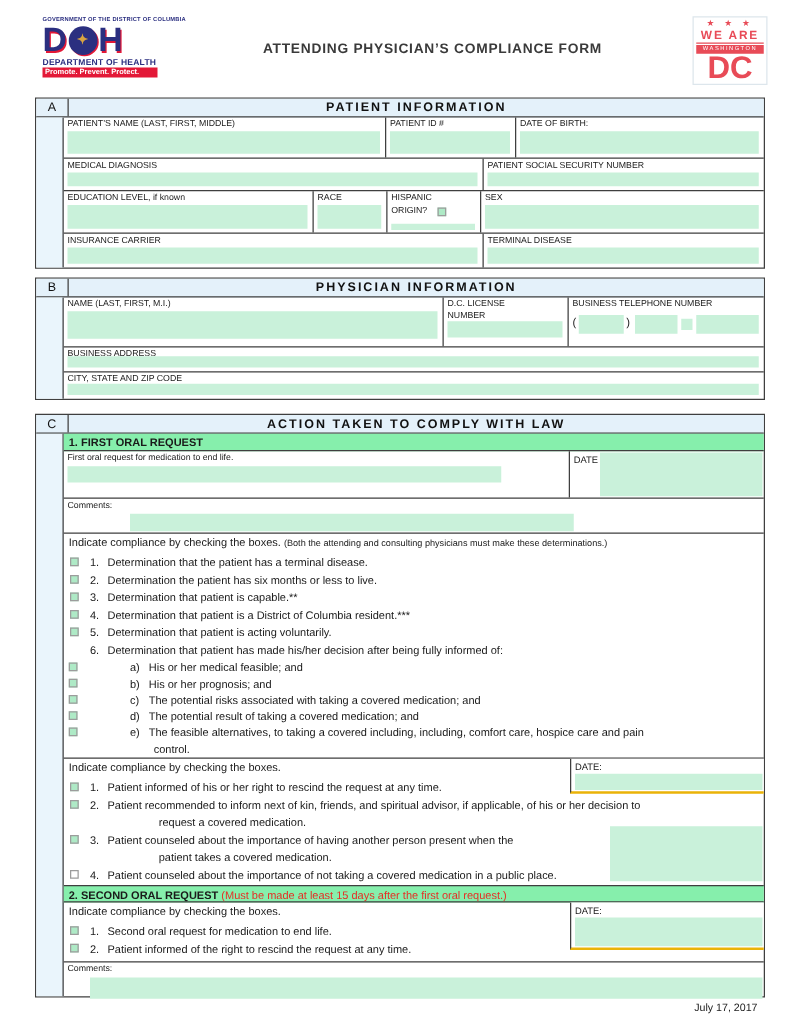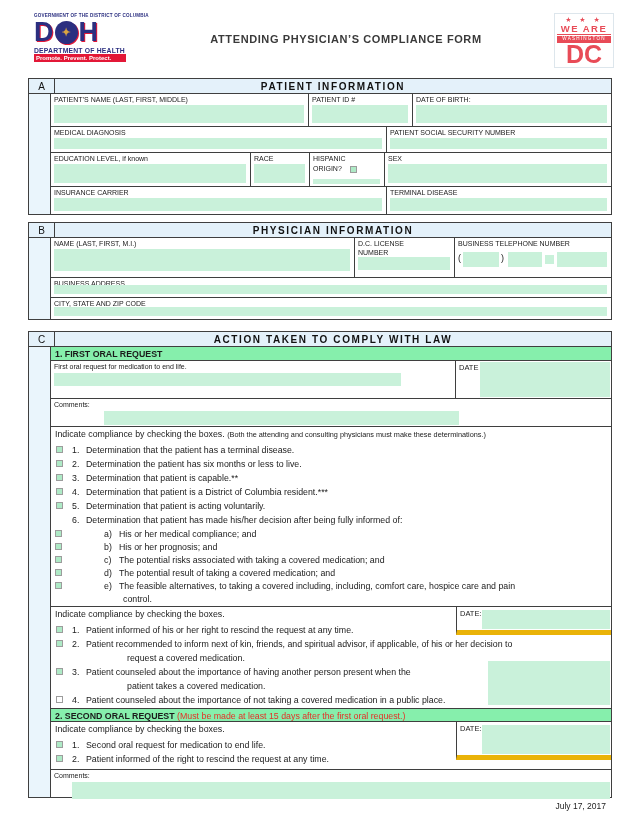--- a/index.html
+++ b/index.html
@@ -92,22 +92,22 @@
   .ci-num { margin-left:9px; width:14px; flex:none; }
   .ci-text { flex:1; min-width:0; }
   .sub-item { margin:3px 0; }
   .sub-item .cb { margin-left:4px; }
   .sub-item .ci-letter { margin-left:42px; width:15px; flex:none; }
   .cont-line { font-size:8.8px; margin:1px 0 2px 72px; line-height:10px; }
   .cont-line2 { font-size:8.8px; margin:1px 0 2px 34px; line-height:10px;padding-left:42px; }
 
   .block2 { border-top:1px solid #3f3f3f; position:relative; padding-bottom:1px; }
   .date-cell2 { position:absolute; top:0; right:0; width:155px; height:28px;
-                border-left:1px solid #3f3f3f; border-bottom:5px solid #eab308;
-                font-size:7.5px; padding:2px 1px 0 3px; background:#fff; display:flex; flex-direction:row; }
+                border-left:1px solid #3f3f3f; border-bottom:2px solid #eab308;
+                font-size:7.5px; padding:2px 1px 0 3px; background:#fff; display:flex; flex-direction:column; }
   .date-cell2 .dgreen2 { background:#c9f1da; flex:1; margin:1px 0 1px 0; }
   .date-cell3 { height:38px; }
   .float-green { position:absolute; right:1px; bottom:3px; width:122px; height:44px; background:#c9f1da; }
 
   .comments2-row { border-top:1px solid #3f3f3f; height:28px; padding:1px 0 2px 3px; }
   .comments2-green { background:#c9f1da; height:17px; margin:1px 1px 0 18px; }
 
   .footer-date { text-align:right; margin:3px 34px 0 0; font-size:8.5px; color:#222; }
 </style>
 </head>
@@ -312,21 +312,21 @@
           </div>
           <div class="check-item">
             <div class="cb hidden"></div>
             <div class="ci-num">6.</div>
             <div class="ci-text">Determination that patient has made his/her decision after being fully informed of:</div>
           </div>
 
           <div class="check-item sub-item">
             <div class="cb"></div>
             <div class="ci-letter">a)</div>
-            <div class="ci-text">His or her medical compliance; and</div>
+            <div class="ci-text">His or her medical feasible; and</div>
           </div>
           <div class="check-item sub-item">
             <div class="cb"></div>
             <div class="ci-letter">b)</div>
             <div class="ci-text">His or her prognosis; and</div>
           </div>
           <div class="check-item sub-item">
             <div class="cb"></div>
             <div class="ci-letter">c)</div>
             <div class="ci-text">The potential risks associated with taking a covered medication; and</div>

